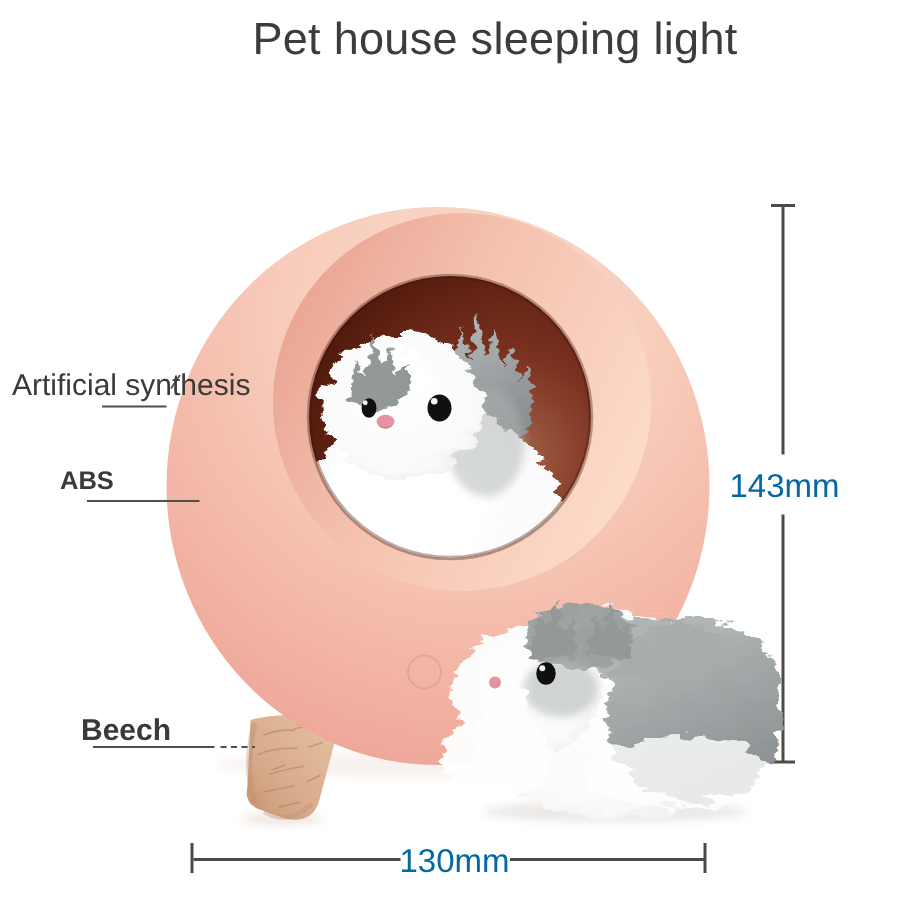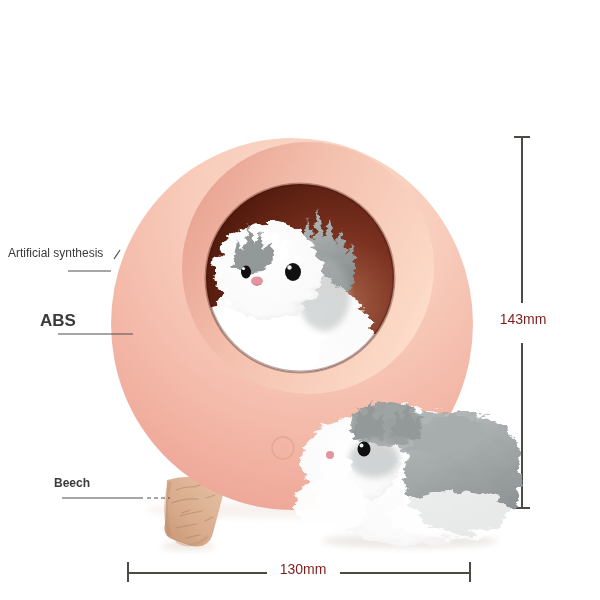--- a/index.html
+++ b/index.html
@@ -1,25 +1,25 @@
 <!DOCTYPE html>
 <html><head>
 <meta charset="utf-8">
 <style>
   html,body{margin:0;padding:0;background:#ffffff;}
   .stage{position:relative;width:600px;height:600px;background:#ffffff;overflow:hidden;
          font-family:"Liberation Sans", sans-serif;}
   .stage svg{position:absolute;left:0;top:0;}
   .page-title{position:absolute;left:330px;top:10px;transform:translateX(-50%);
               font-size:30px;font-weight:500;color:#3c3c3c;white-space:nowrap;letter-spacing:.2px;}
-  .mat-label{position:absolute;font-size:12px;color:#3a3a3a;white-space:nowrap;}
+  .mat-label{position:absolute;font-size:20px;color:#3a3a3a;white-space:nowrap;}
   .lbl-artificial{left:8px;top:246px;}
   .lbl-abs{left:40px;top:311px;font-size:17px;font-weight:bold;}
   .lbl-beech{left:54px;top:476px;font-weight:bold;}
-  .dim-label{position:absolute;font-size:14px;color:#7f1d1d;white-space:nowrap;transform:translateX(-50%);}
+  .dim-label{position:absolute;font-size:22px;color:#0369a1;white-space:nowrap;transform:translateX(-50%);}
   .dim-h{left:523px;top:311px;}
   .dim-w{left:303px;top:561px;}
 </style>
 </head>
 <body>
 
 <div class="stage">
 
   <svg width="600" height="600" viewBox="0 0 600 600">
     <defs>
@@ -149,20 +149,21 @@
       <path d="M391,436 L396,409 L402,421 L408,404 L414,424 L419,414 L421,439 Z" filter="url(#furFine)" fill="#939999"></path>
       <ellipse cx="374" cy="459" rx="25" ry="19" fill="#b4b9b9" opacity="0.6" filter="url(#soft)"></ellipse>
       <ellipse cx="336" cy="467" rx="15" ry="13" fill="#ffffff" opacity="0.95" filter="url(#furFine)"></ellipse>
       <ellipse cx="364" cy="449" rx="6.5" ry="7.5" fill="#101010"></ellipse>
       <circle cx="361.5" cy="445.5" r="2" fill="#ffffff" opacity="0.95"></circle>
       <circle cx="330" cy="455" r="4" fill="#e493a0"></circle>
       <ellipse cx="331" cy="505" rx="37" ry="27" fill="#ffffff" opacity="0.97" filter="url(#furBig)"></ellipse>
     </g>
   </svg>
 
+  <div class="page-title">Pet house sleeping light</div>
 
   <div class="mat-label lbl-artificial">Artificial synthesis</div>
   <div class="mat-label lbl-abs">ABS</div>
   <div class="mat-label lbl-beech">Beech</div>
 
   <div class="dim-label dim-h">143mm</div>
   <div class="dim-label dim-w">130mm</div>
 </div>
 
 </body></html>

